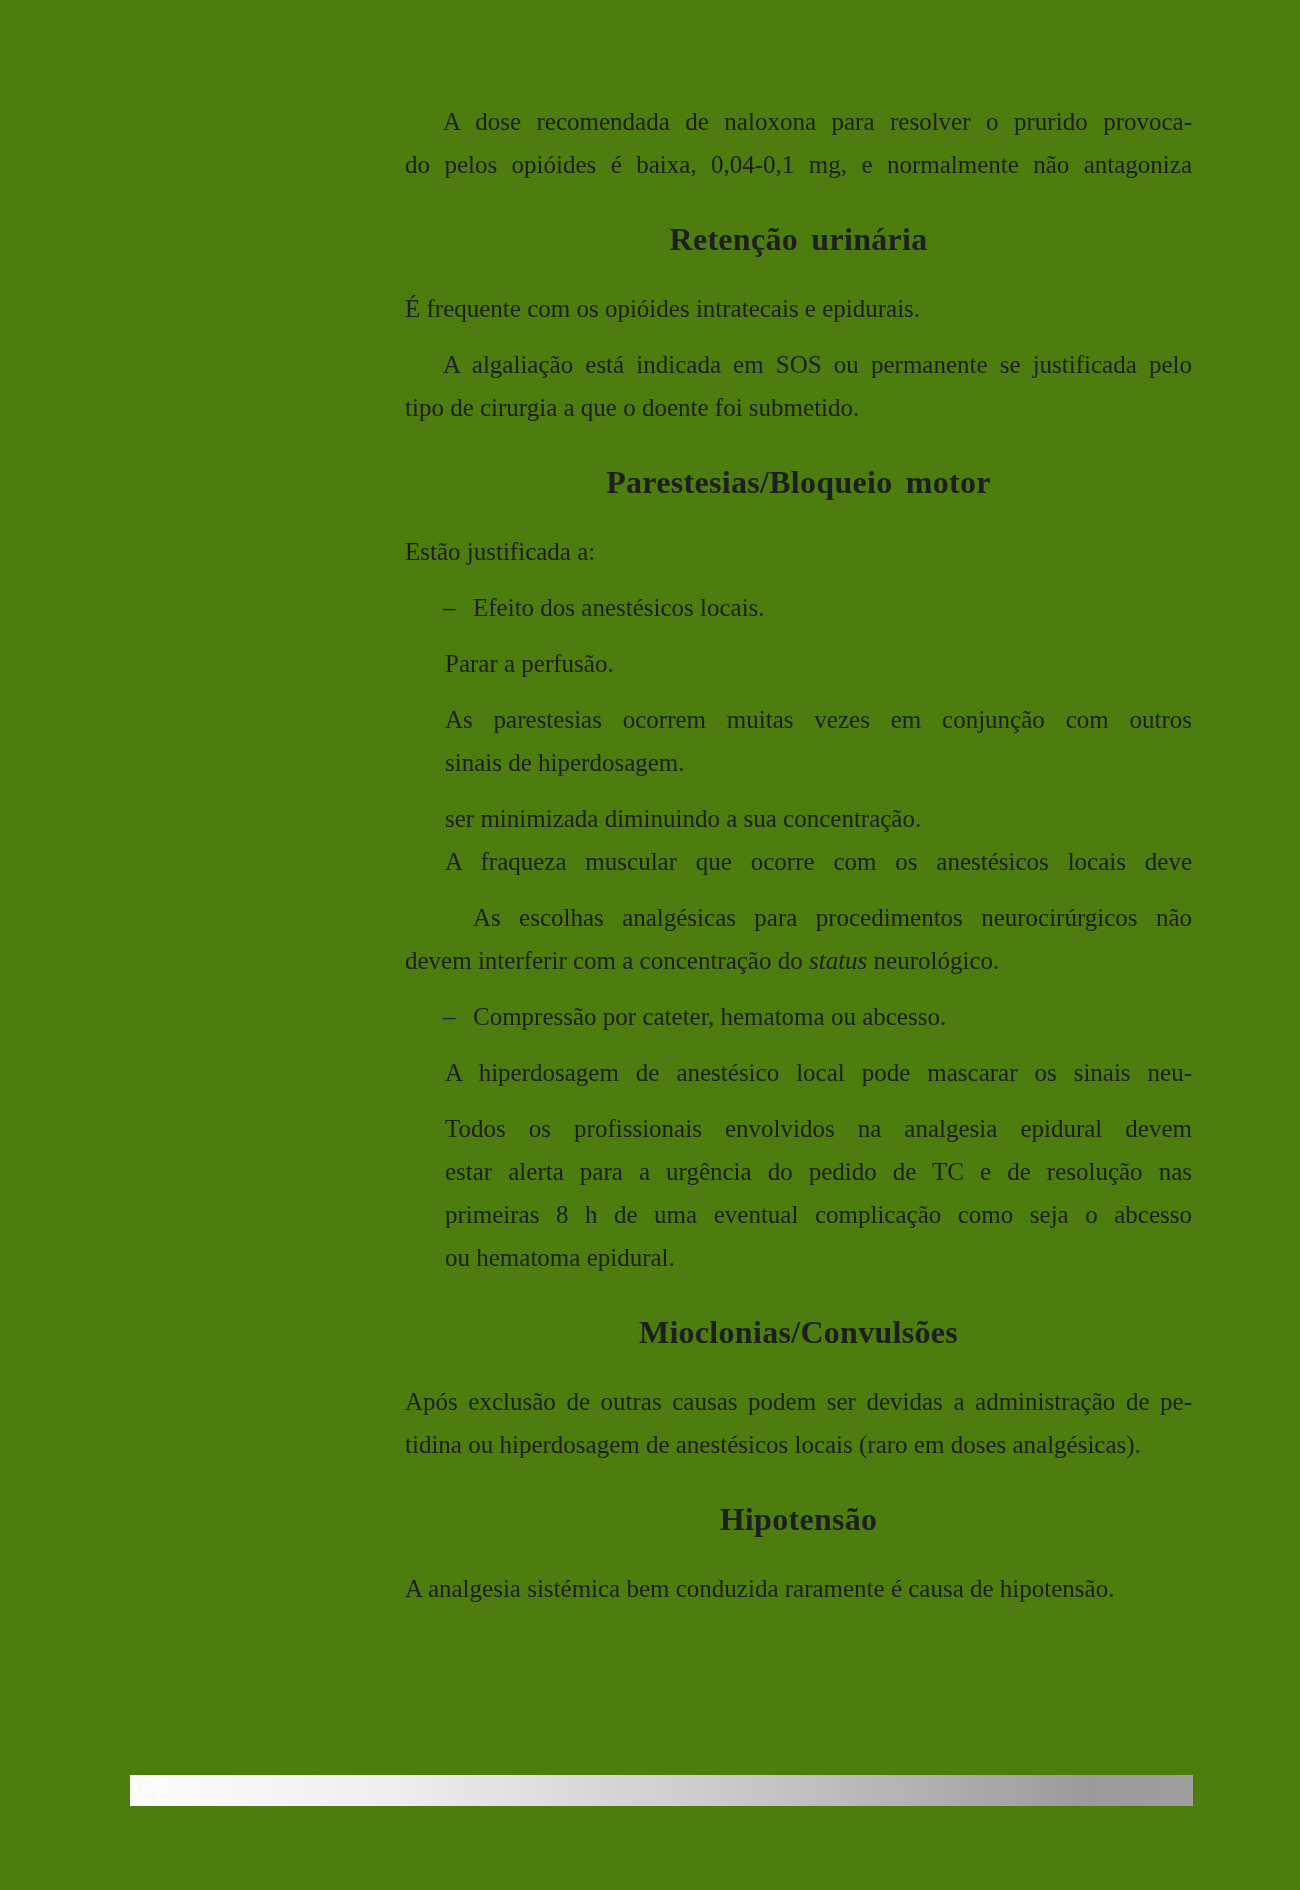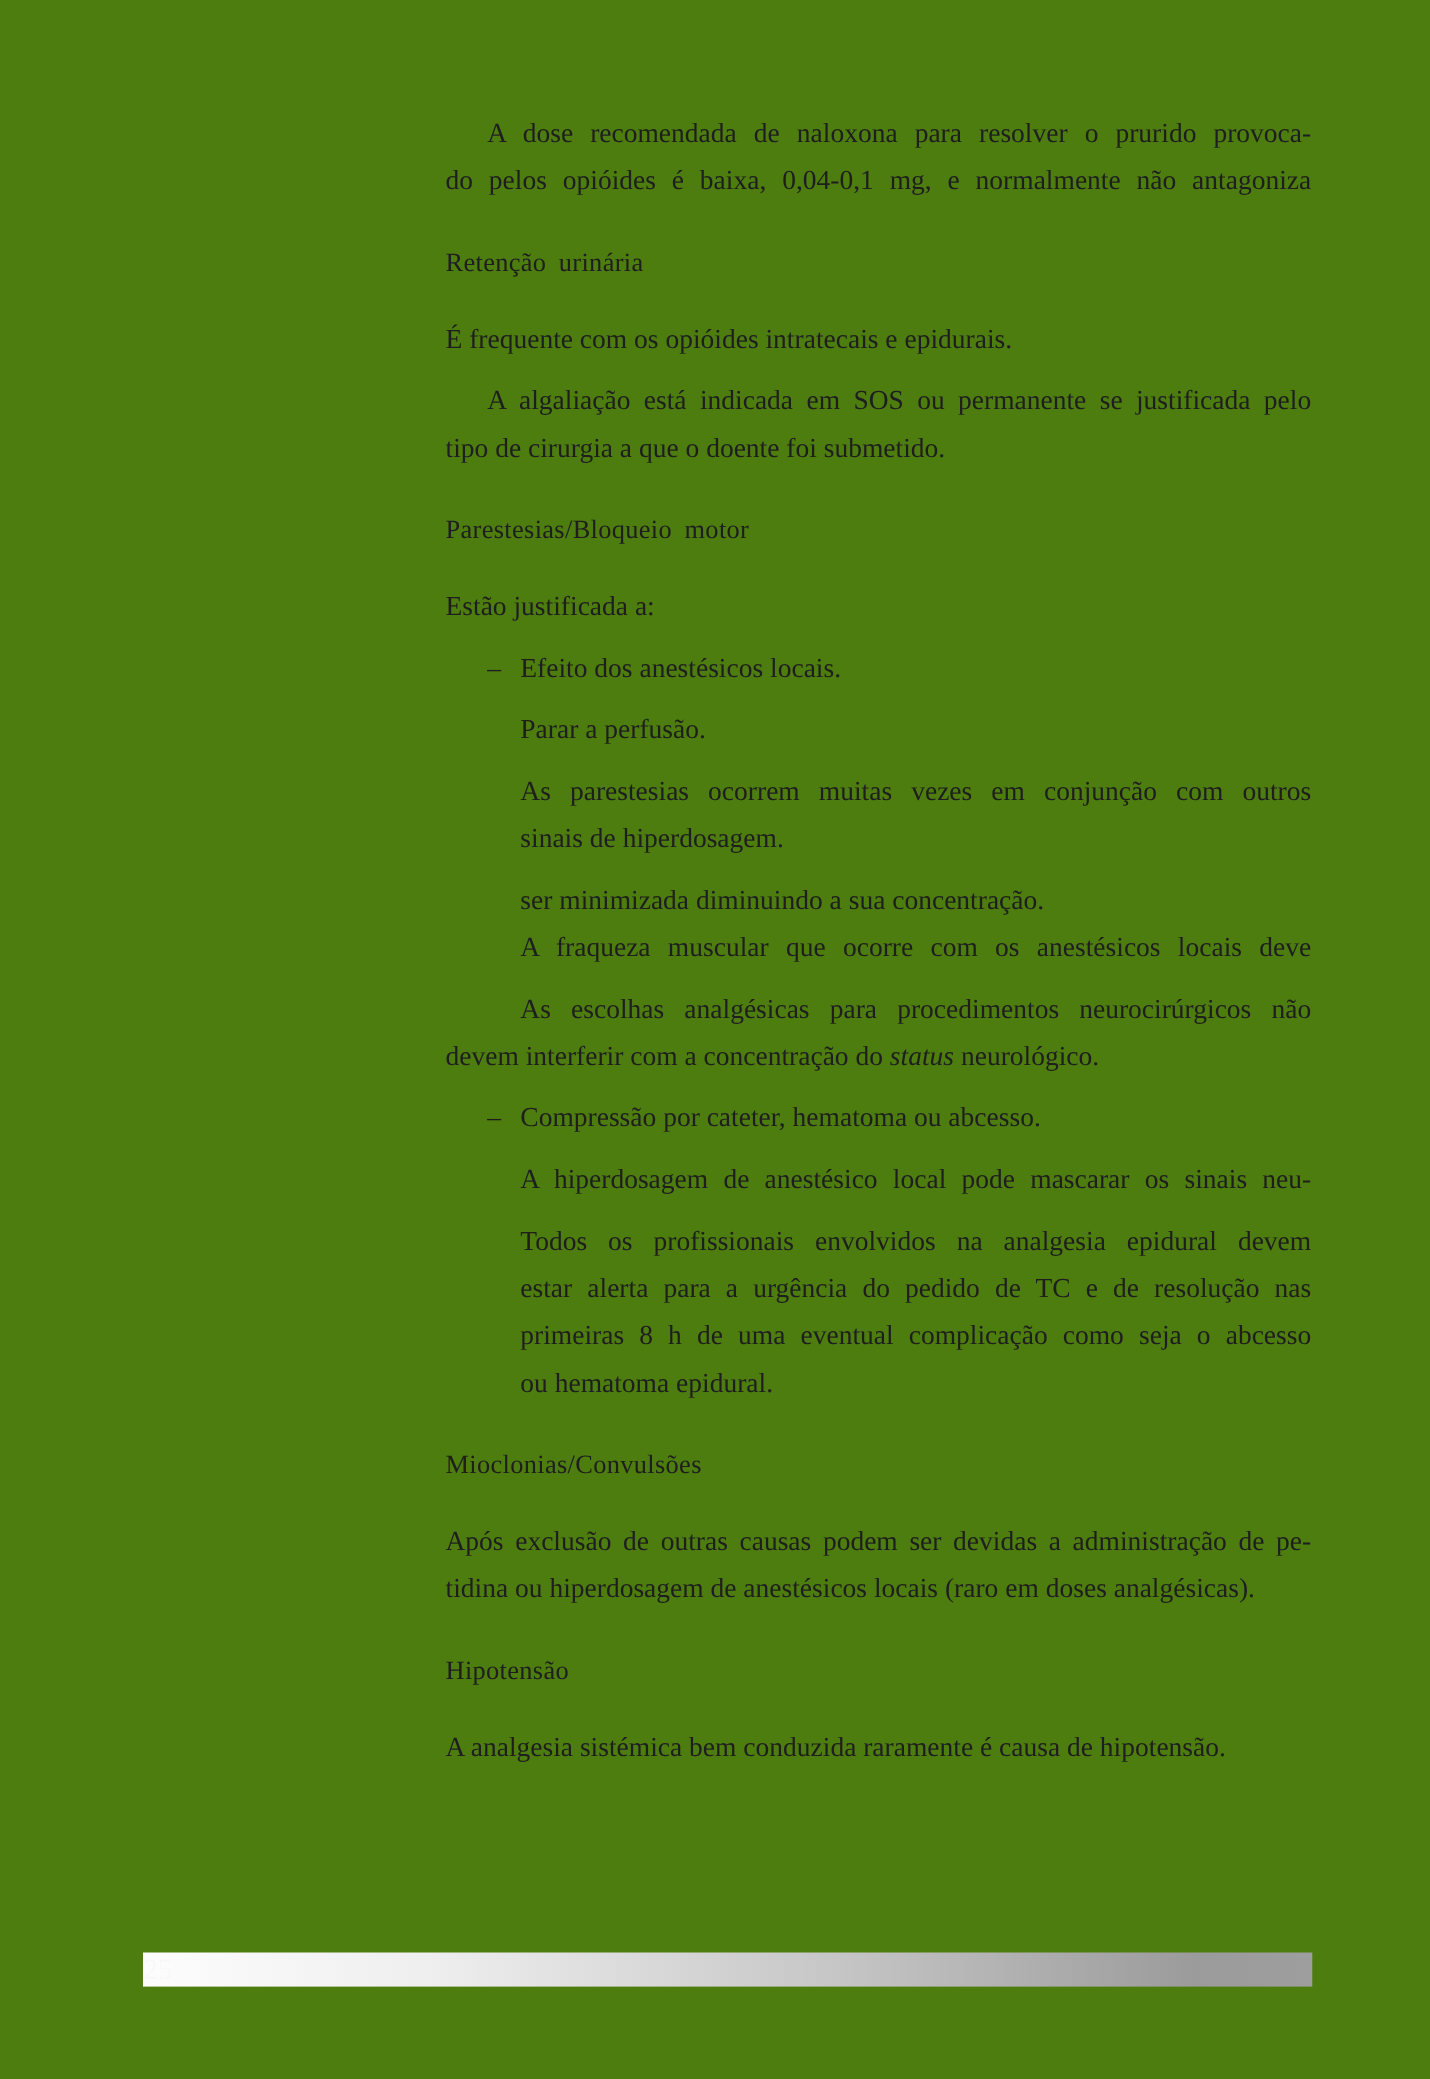--- a/index.html
+++ b/index.html
@@ -35,35 +35,36 @@
   .p .line {
     height: 43px;
     overflow: hidden;
   }
   .p .line.just {
     text-align: justify;
     text-align-last: justify;
   }
   .p.indent .line.first { padding-left: 38px; }
   .p.hang   .line.first { padding-left: 68px; }
-  .p.sub    { margin-left: 68px; }
+  .p.sub    { margin-left: 40px; }
   .p.bullet { padding-left: 68px; position: relative; }
   .marker {
     position: absolute;
     left: 38px;
     top: 0;
   }
   .it { font-style: italic; }
   .h {
-    font-weight: normal;
-    font-size: 24px;
+    font-weight: bold;
+    font-size: 32px;
     line-height: 43px;
     margin: 32px 0 26px 0;
     word-spacing: 5px;
     letter-spacing: 0.3px;
+    text-align: center;
   }
   .footer-bar {
     position: absolute;
     left: 130px;
     top: 1775px;
     width: 1063px;
     height: 31px;
     background: linear-gradient(90deg, #fdfdfd 0%, #eeeeee 25%, #c5c5c5 60%, #9b9b9b 90%, #9e9e9e 100%);
   }
   .footer-bar .pagenum {

